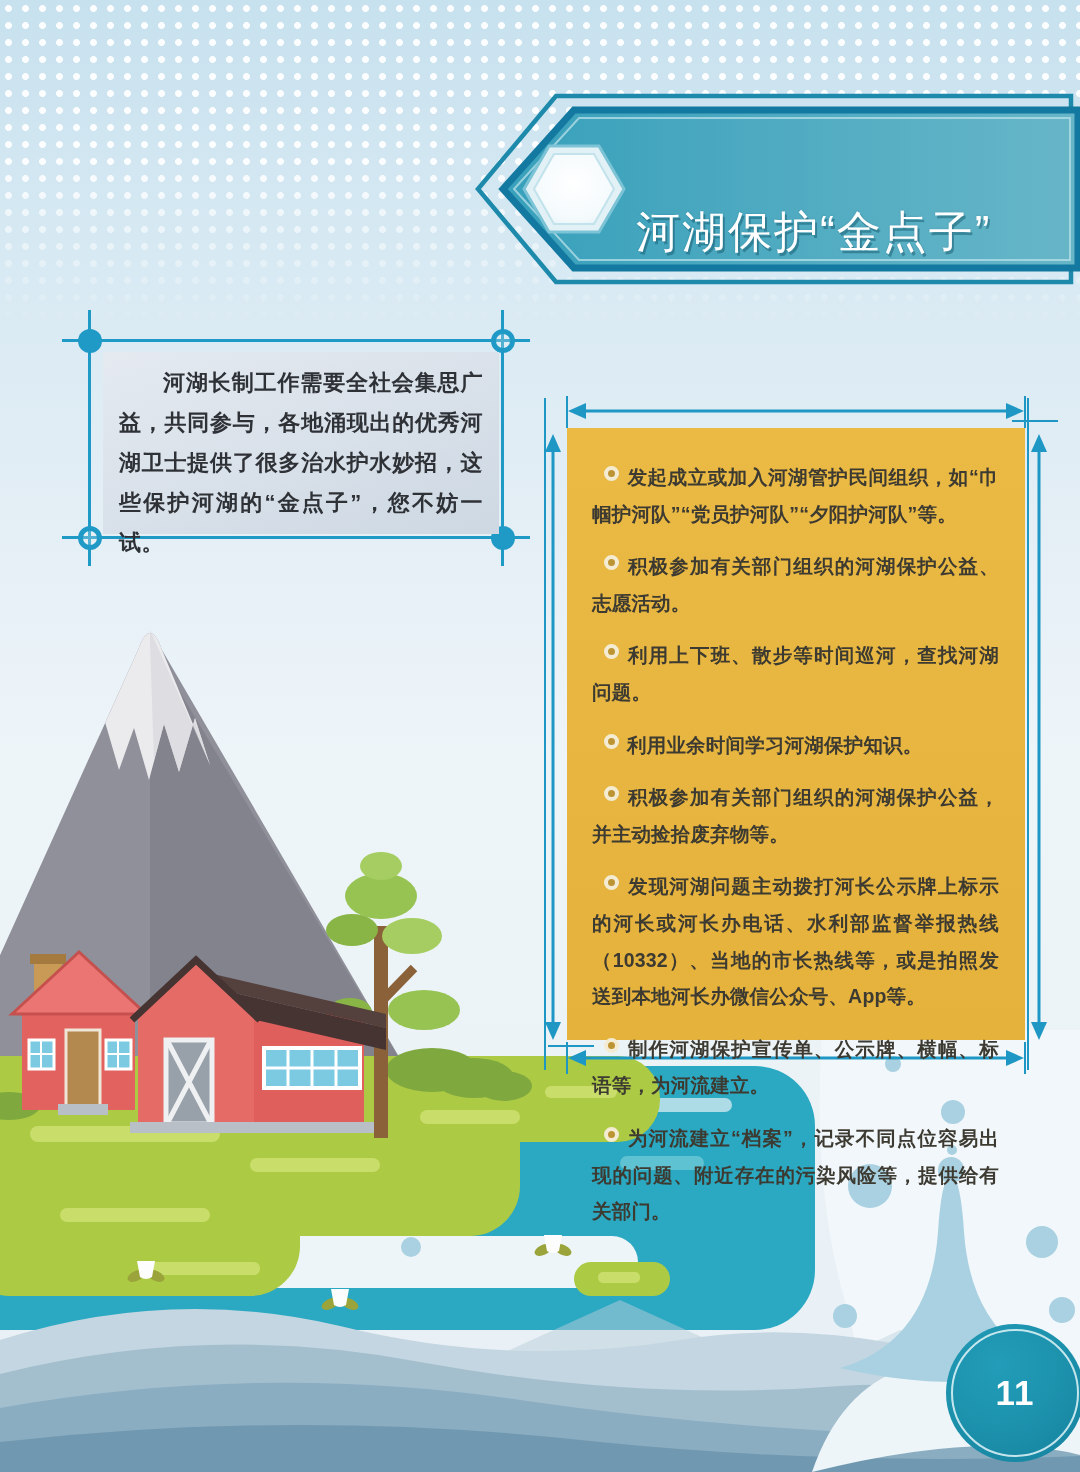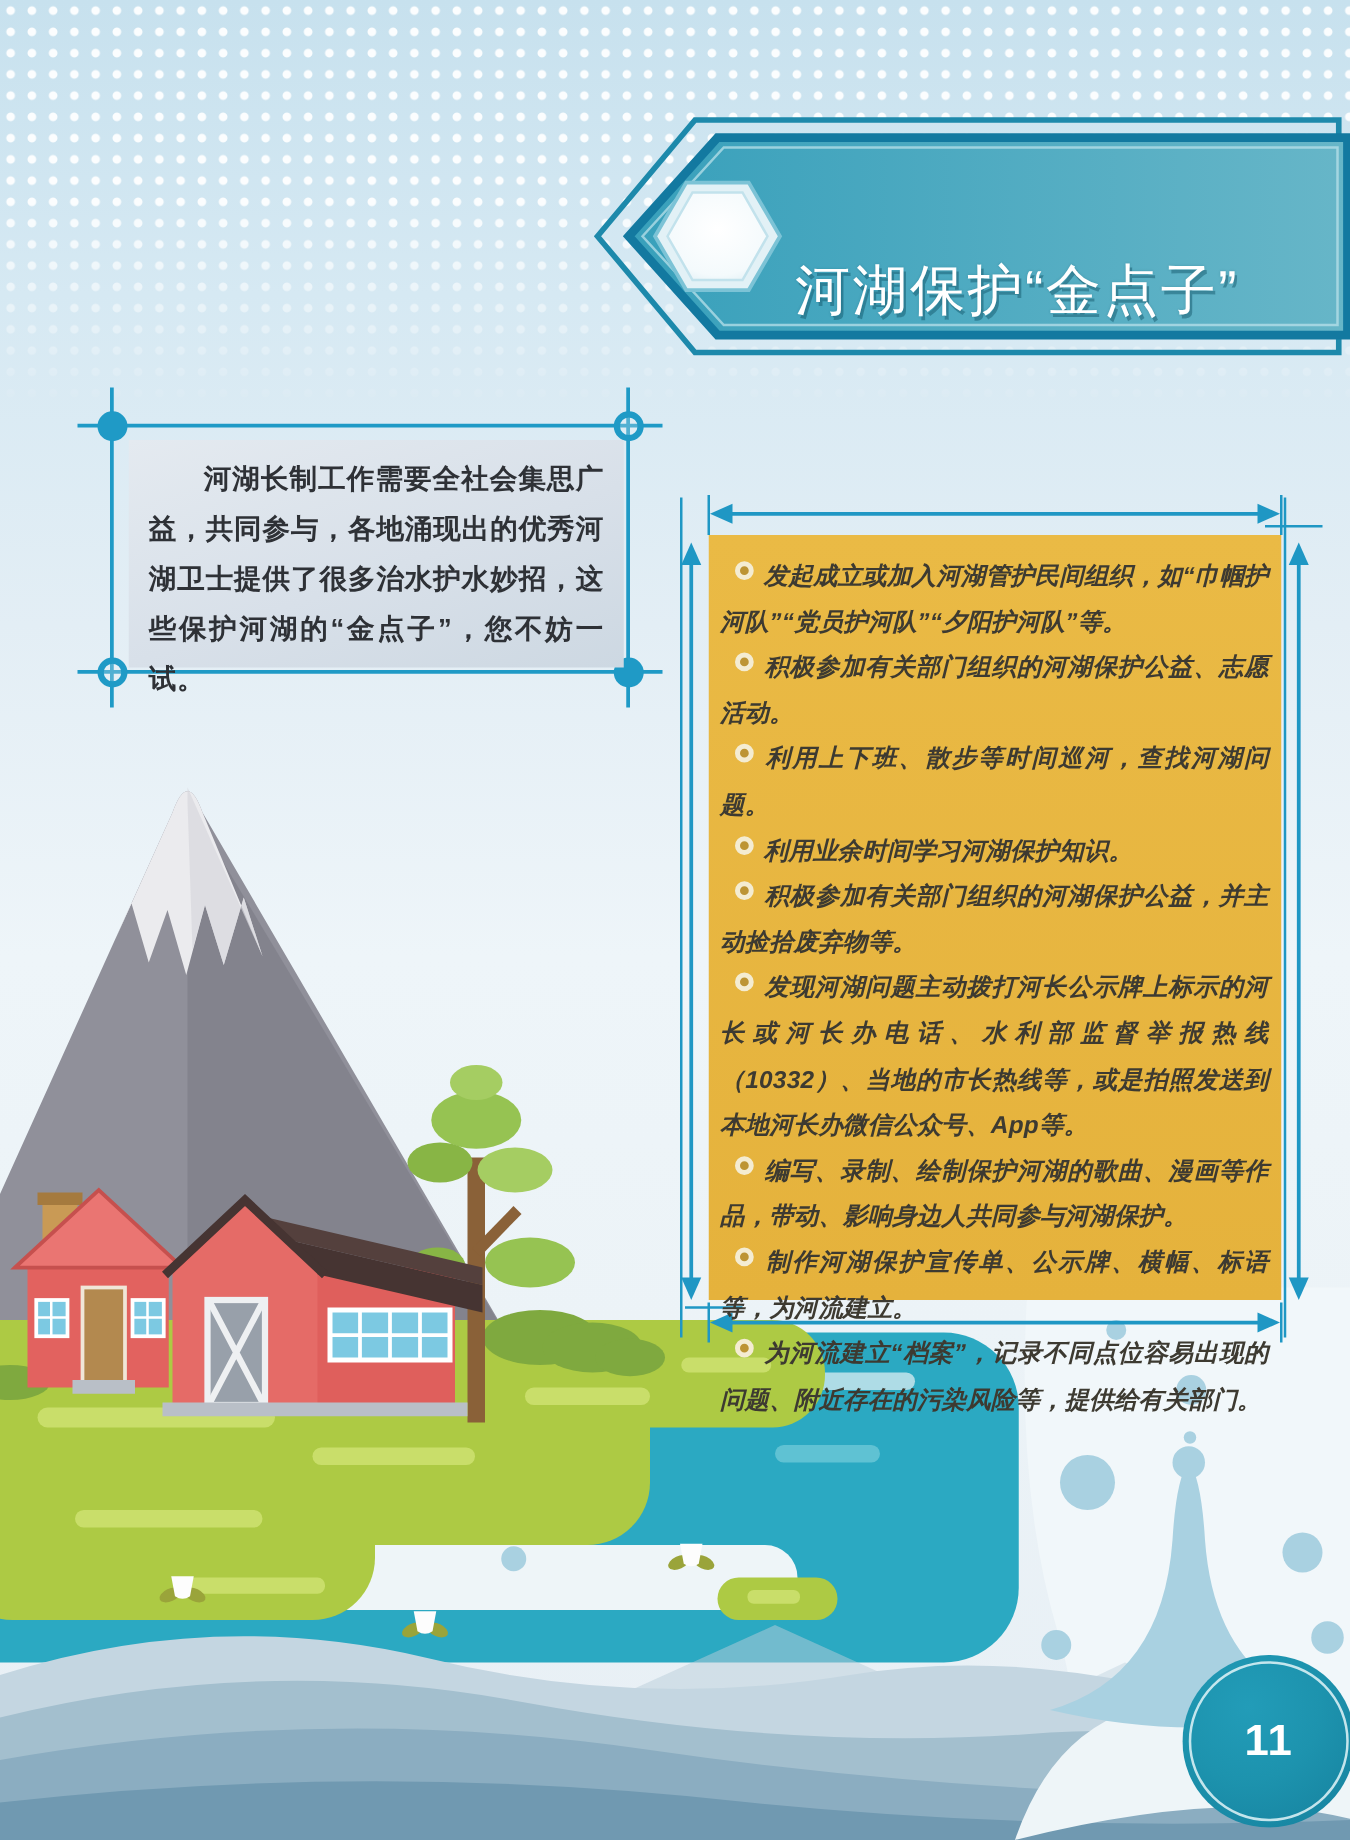--- a/index.html
+++ b/index.html
@@ -44,22 +44,22 @@
   }
 
   
   .tips-panel{
     position:absolute;left:567px;top:428px;width:458px;height:612px;z-index:4;box-sizing:border-box;
     background:linear-gradient(180deg,#eaba45 0%,#e5b23c 100%);
     padding:15px 10px 0 9px;
   }
   .tips-panel ul{margin:0;padding:0;list-style:none;}
   .tips-panel li{
-    margin:0;font-size:19.5px;line-height:36.6px;font-weight:700;color:#3d3a31;
-    text-align:justify;text-indent:12px;letter-spacing:.2px;font-style:italic;
+    margin:16px;font-size:19.5px;line-height:36.6px;font-weight:700;color:#3d3a31;
+    text-align:justify;text-indent:12px;letter-spacing:.2px;
   }
   .bullet{
     display:inline-block;width:7px;height:7px;border-radius:50%;
     background:#bd9434;border:4px solid #f4ecd2;margin:0 8px 2px 0;vertical-align:1px;
   }
 
   
   .page-circle{
     position:absolute;left:946px;top:1324px;width:138px;height:138px;border-radius:50%;z-index:5;
     background:radial-gradient(circle at 38% 30%,#229cb8 0%,#1d93ae 45%,#15809d 100%);
@@ -272,21 +272,20 @@
   </div>
 
   <div class="tips-panel">
     <ul>
       <li><span class="bullet"></span><span>发起成立或加入河湖管护民间组织，如“巾帼护河队”“党员护河队”“夕阳护河队”等。</span></li>
       <li><span class="bullet"></span><span>积极参加有关部门组织的河湖保护公益、志愿活动。</span></li>
       <li><span class="bullet"></span><span>利用上下班、散步等时间巡河，查找河湖问题。</span></li>
       <li><span class="bullet"></span><span>利用业余时间学习河湖保护知识。</span></li>
       <li><span class="bullet"></span><span>积极参加有关部门组织的河湖保护公益，并主动捡拾废弃物等。</span></li>
       <li><span class="bullet"></span><span>发现河湖问题主动拨打河长公示牌上标示的河长或河长办电话、水利部监督举报热线（10332）、当地的市长热线等，或是拍照发送到本地河长办微信公众号、App等。</span></li>
-      <li><span class="bullet"></span><span>编写、录制、绘制保护河湖的歌曲、漫画等作品，带动、影响身边人共同参与河湖保护。</span></li>
       <li><span class="bullet"></span><span>制作河湖保护宣传单、公示牌、横幅、标语等，为河流建立。</span></li>
       <li><span class="bullet"></span><span>为河流建立“档案”，记录不同点位容易出现的问题、附近存在的污染风险等，提供给有关部门。</span></li>
     </ul>
   </div>
 
   <div class="page-circle">
     <div class="page-num">11</div>
   </div>
 
 </div>

